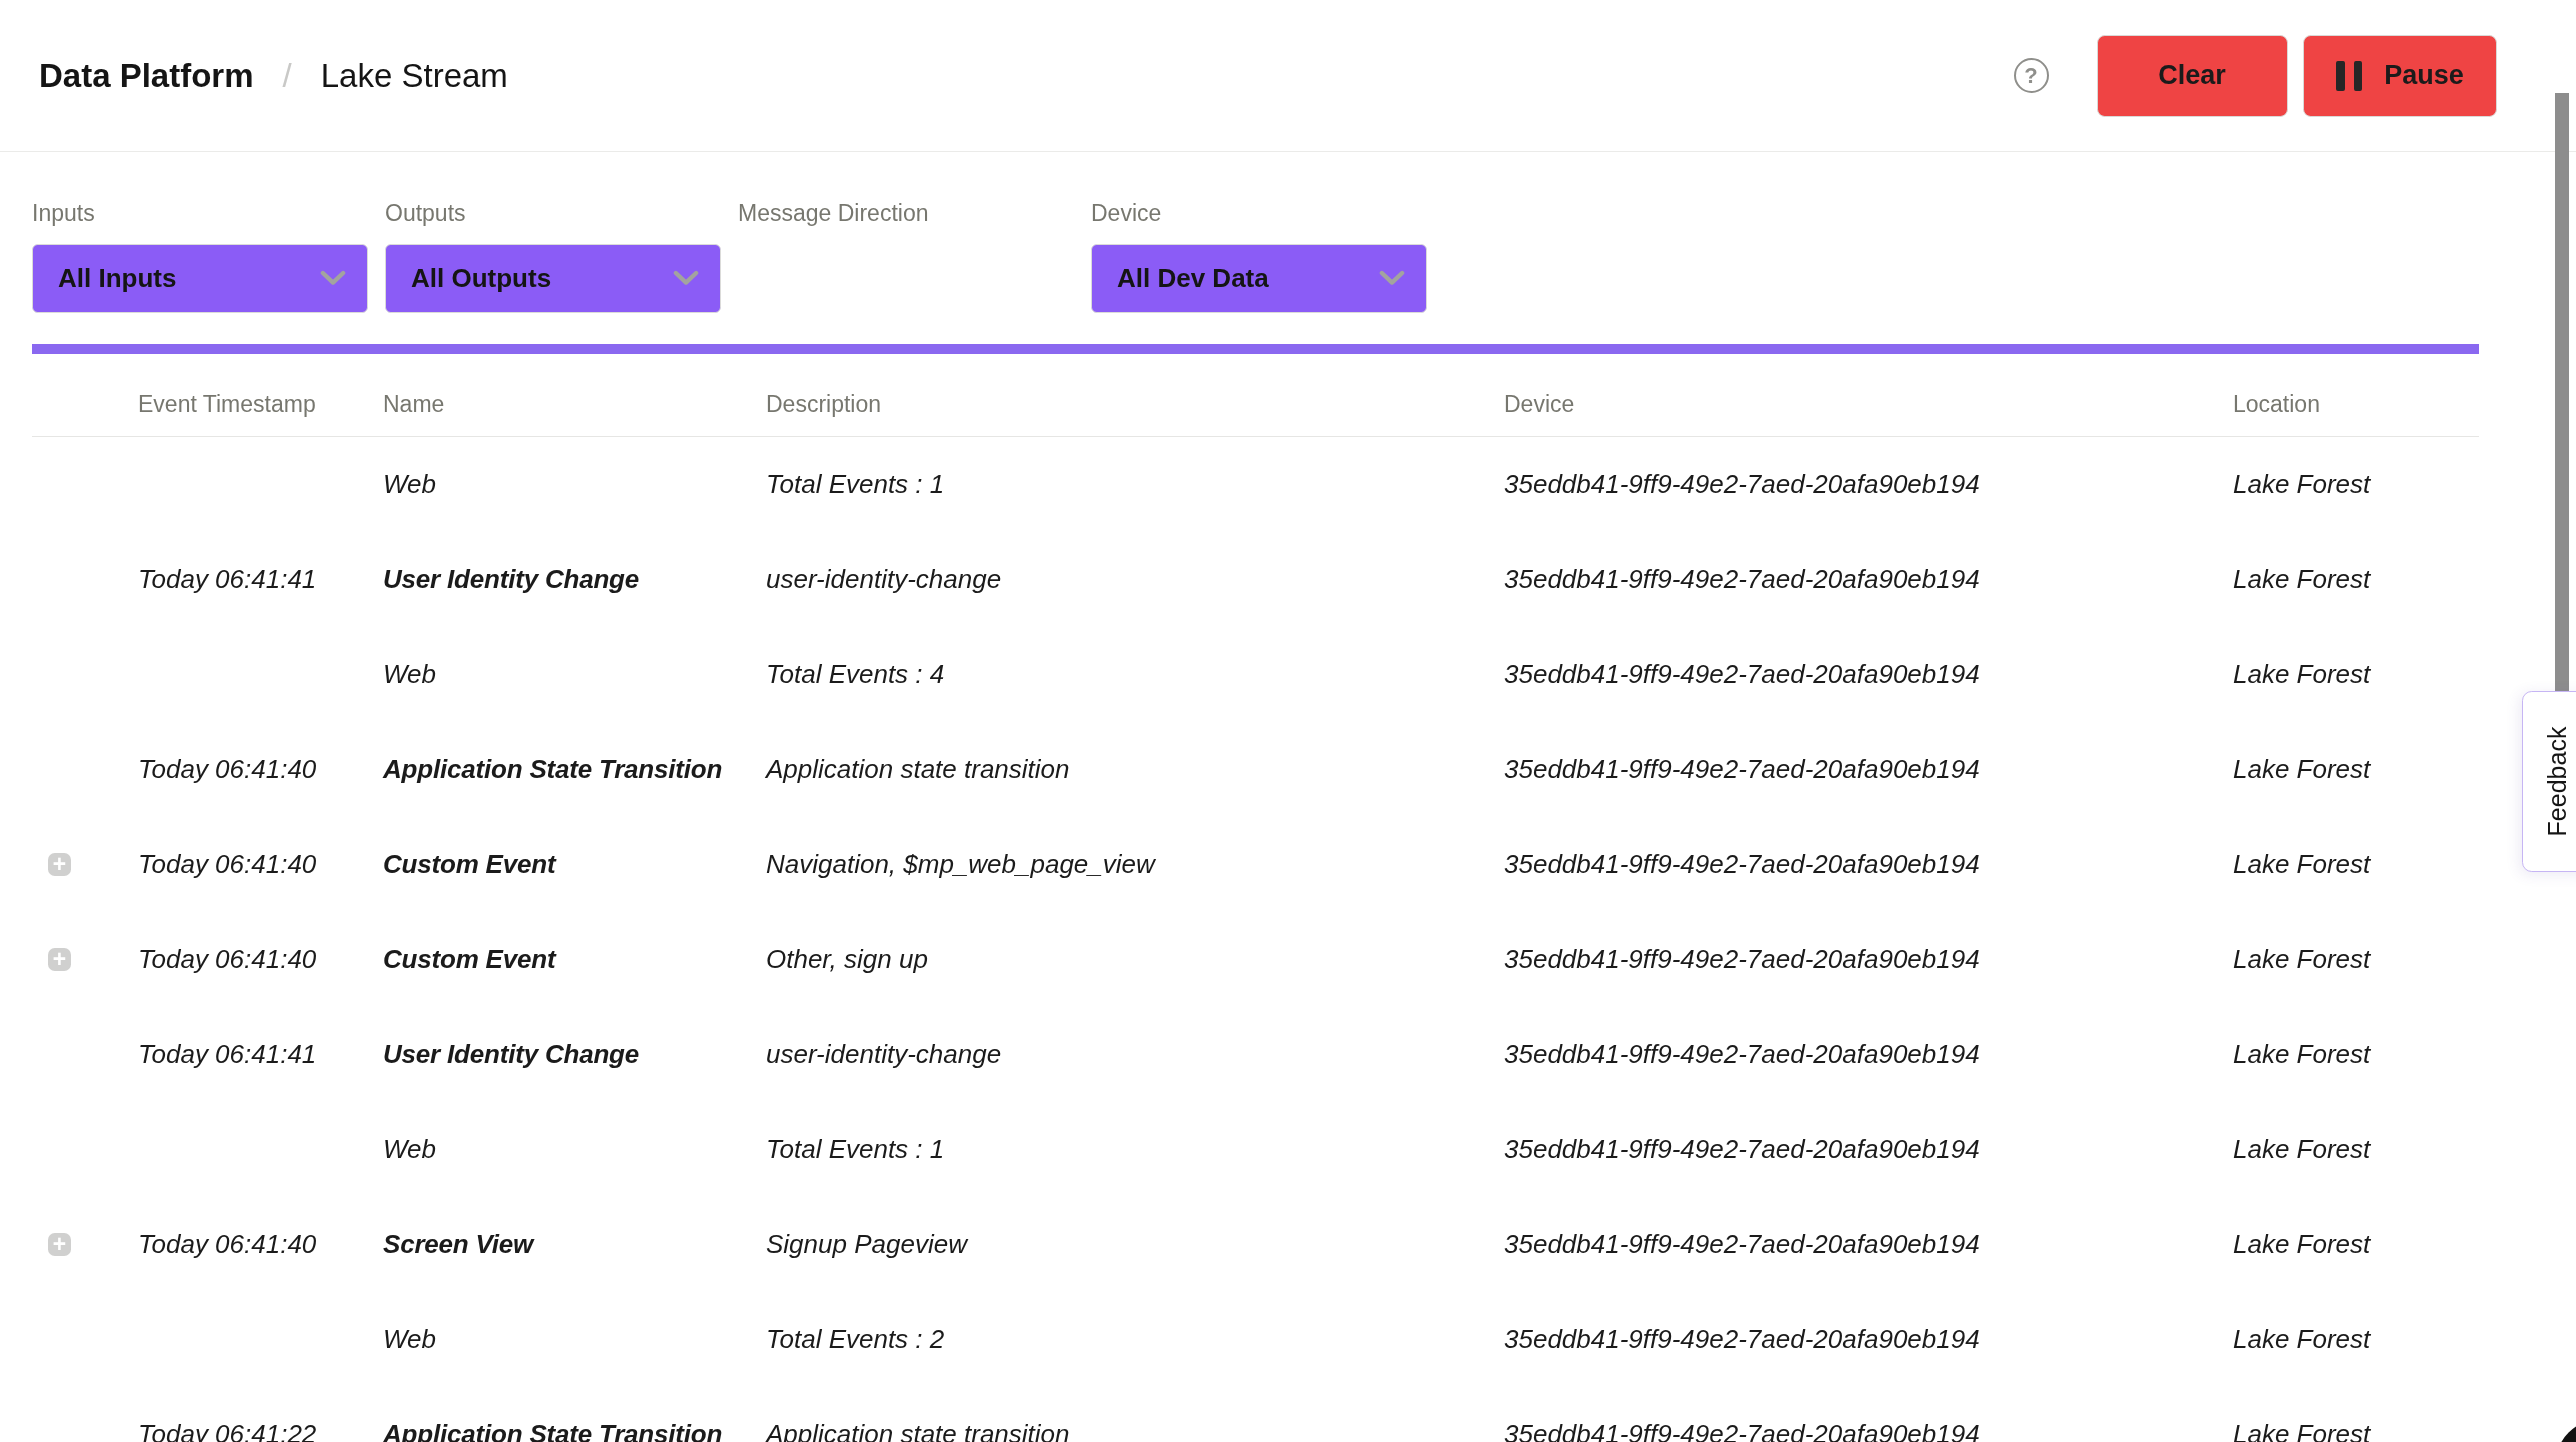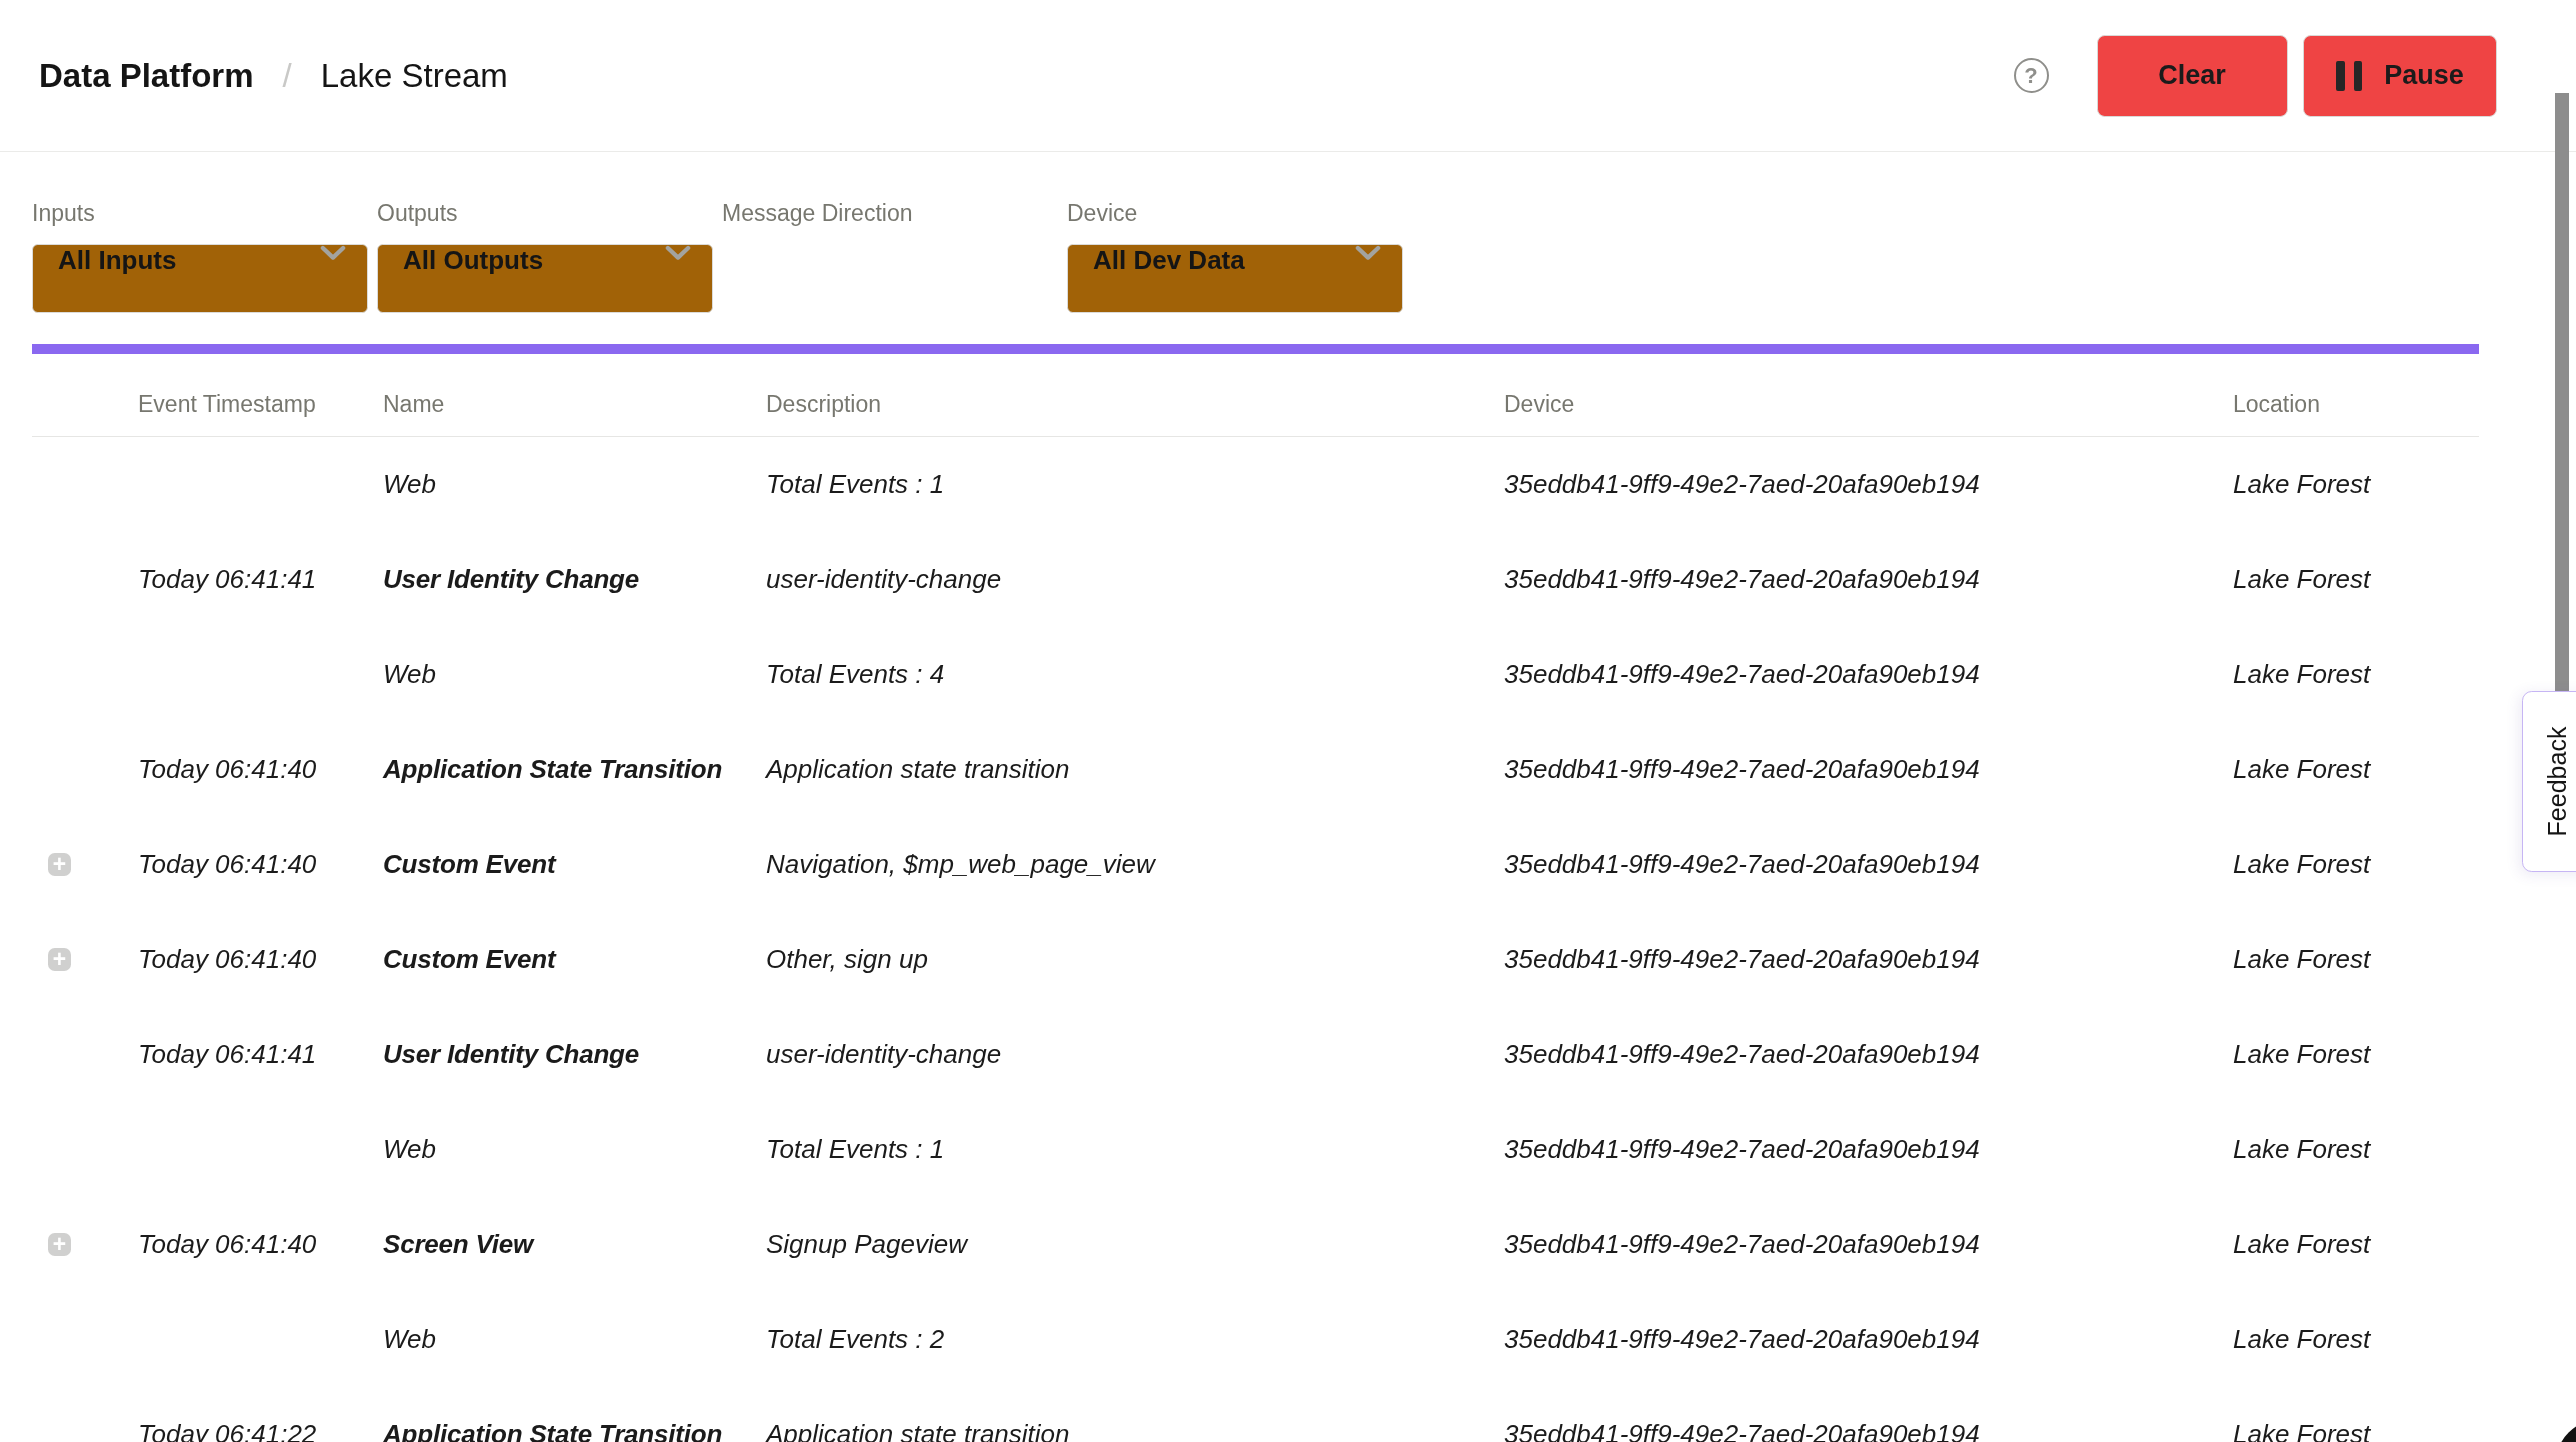--- a/index.html
+++ b/index.html
@@ -35,26 +35,26 @@
     font-family:"Liberation Sans", sans-serif;
     font-size:27px; font-weight:700; color:#1b1b1b;
     display:flex; align-items:center; justify-content:center; cursor:pointer;
   }
   .btn-clear { width:191px; }
   .btn-pause { width:194px; gap:22px; margin-left:15.5px; }
   .pause-icon { display:flex; gap:8.7px; }
   .pause-icon i { display:block; width:8.7px; height:30px; background:#262626; border-radius:1.9px; }
 
   
-  .filters { padding:48px 0 0 32px; display:flex; gap:9px; }
+  .filters { padding:48px 0 0 32px; display:flex; gap:17px; }
   .filter { width:336px; }
   .filter-label { font-size:23px; color:#77776f; margin-bottom:16.5px; }
   .select {
-    height:69px; border:1.9px solid #dbdbd9; border-radius:5.8px; background:#a16207;
-    display:flex; justify-content:space-between;
+    height:69px; border:1.9px solid #dbdbd9; border-radius:5.8px; background:#8b5cf6;
+    display:flex; align-items:center; justify-content:space-between;
     padding:0 21.4px 0 25px; font-size:26px; font-weight:700; color:#151515;
     cursor:pointer;
   }
   .chev { flex:none; }
 
   
   .accent-bar { margin:31px 0 0 32px; width:2447px; height:10.7px; background:#8a68f0; }
 
   
   .thead {

